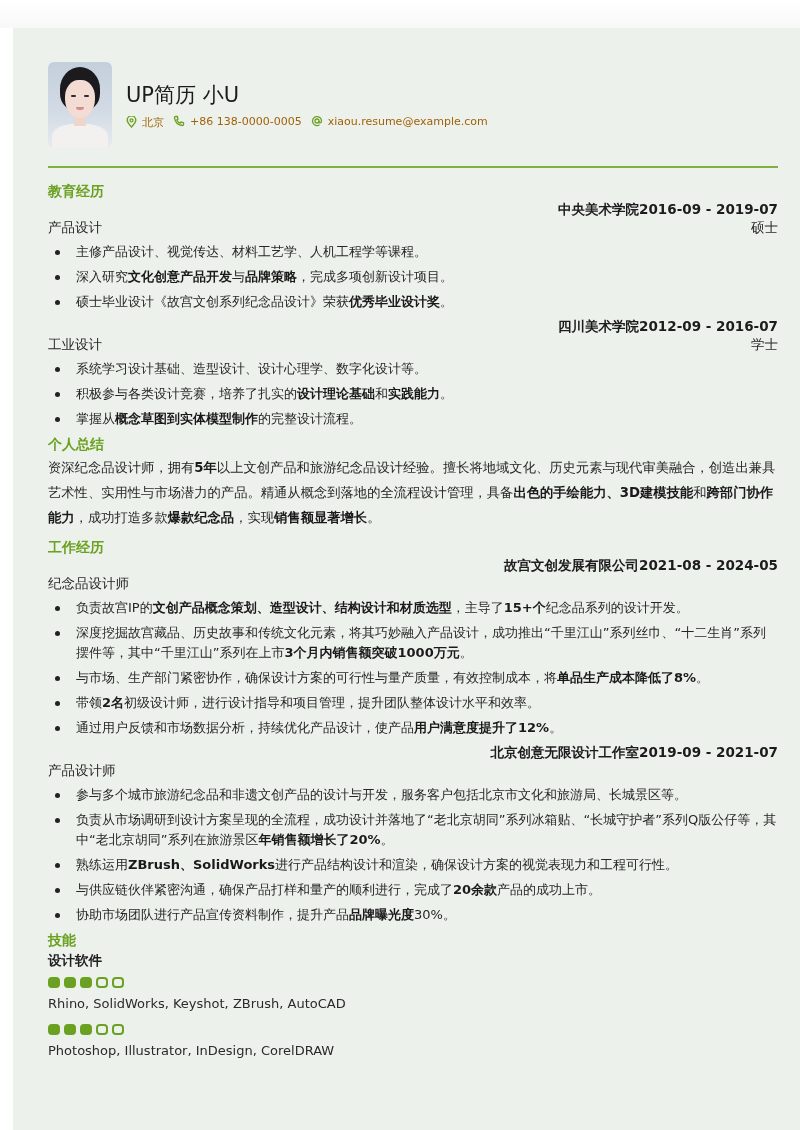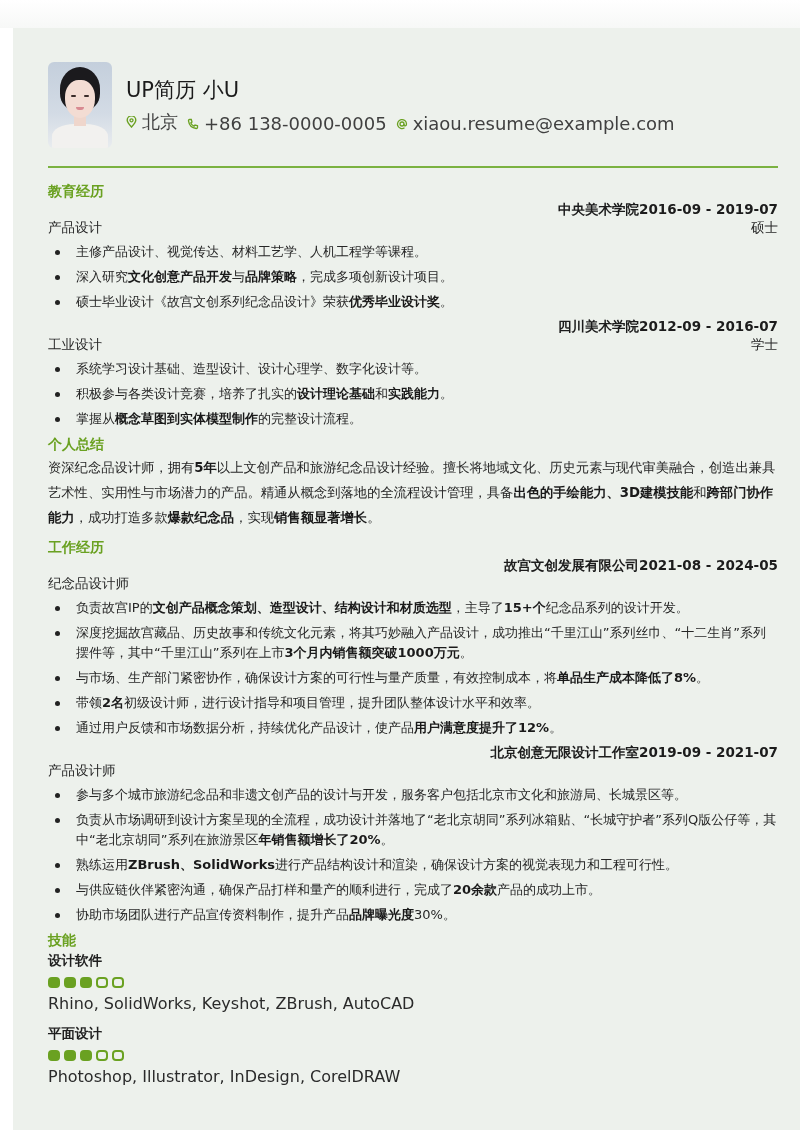--- a/index.html
+++ b/index.html
@@ -32,42 +32,42 @@
   .photo .eye { position: absolute; top: 33px; width: 5px; height: 2px; background: #3a2c2a; border-radius: 2px; }
   .photo .eye.l { left: 23px; } .photo .eye.r { left: 36px; }
   .photo .mouth { position: absolute; left: 28px; top: 45px; width: 8px; height: 3px; background: #d88a91; border-radius: 0 0 4px 4px; }
   .photo .neck { position: absolute; left: 26px; top: 54px; width: 12px; height: 10px; background: #efd6cc; }
   .photo .body {
     position: absolute; left: 4px; top: 62px; width: 56px; height: 30px;
     background: #f2f1ef; border-radius: 40% 40% 0 0;
   }
   .head-info { margin-left: 14px; }
   .name { font-size: 21px; font-weight: 500; color: #1b1b1b; line-height: 28px; margin-bottom: 6px; }
-  .contacts { display: flex; align-items: flex-end; font-size: 18px; color: #404040; }
+  .contacts { display: flex; align-items: flex-start; font-size: 11px; color: #a16207; }
   .contact { display: flex; align-items: center; margin-right: 9px; }
   .contact svg { margin-right: 5px; }
   .divider { height: 2px; background: #7bb241; margin-top: 18px; width: 730px; }
   .section-title { color: #6aa121; font-size: 14px; font-weight: bold; margin-top: 14px; line-height: 18px; }
   .entry-head { display: flex; justify-content: flex-end; font-size: 13.5px; font-weight: bold; line-height: 18px; color: #1c1c1c; }
   .entry-sub { display: flex; justify-content: space-between; font-size: 13.5px; line-height: 18px; color: #262626; }
   ul.bullets { list-style: none; margin-top: 6px; }
   ul.bullets li {
     position: relative; padding-left: 28px; font-size: 13px; line-height: 20px;
     margin-bottom: 5px; color: #262626;
   }
   ul.bullets li::before {
     content: ""; position: absolute; left: 7px; top: 8px; width: 5px; height: 5px;
     border-radius: 50%; background: #222;
   }
   .summary { font-size: 13.3px; line-height: 25px; color: #262626; margin-top: 2px; }
   .skill-name { font-size: 13.5px; font-weight: bold; line-height: 18px; margin-top: 2px; }
   .dots { display: flex; margin: 8px 0 8px 0; }
   .dot { width: 12px; height: 11px; border-radius: 4px; margin-right: 4px; border: 2px solid #6aa121; }
   .dot.filled { background: #6aa121; }
-  .skill-list { font-size: 16px; color: #2a2a2a; line-height: 16px; margin-bottom: 12px; }
+  .skill-list { font-size: 13px; color: #2a2a2a; line-height: 16px; margin-bottom: 12px; }
   b { font-weight: bold; color: #1a1a1a; }
 </style>
 </head>
 <body>
 
 <div class="topbar"></div>
 
 <div class="page">
   <div class="header">
     <div class="photo">
@@ -184,21 +184,20 @@
   <div id="skills-container">
       <div class="skill-name">设计软件</div>
       <div class="dots">
         <span class="dot filled"></span>
         <span class="dot filled"></span>
         <span class="dot filled"></span>
         <span class="dot"></span>
         <span class="dot"></span>
       </div>
       <div class="skill-list">Rhino, SolidWorks, Keyshot, ZBrush, AutoCAD</div>
-      <div class="skill-name">平面设计</div>
       <div class="dots">
         <span class="dot filled"></span>
         <span class="dot filled"></span>
         <span class="dot filled"></span>
         <span class="dot"></span>
         <span class="dot"></span>
       </div>
       <div class="skill-list">Photoshop, Illustrator, InDesign, CorelDRAW</div>
     </div>
 </div>

